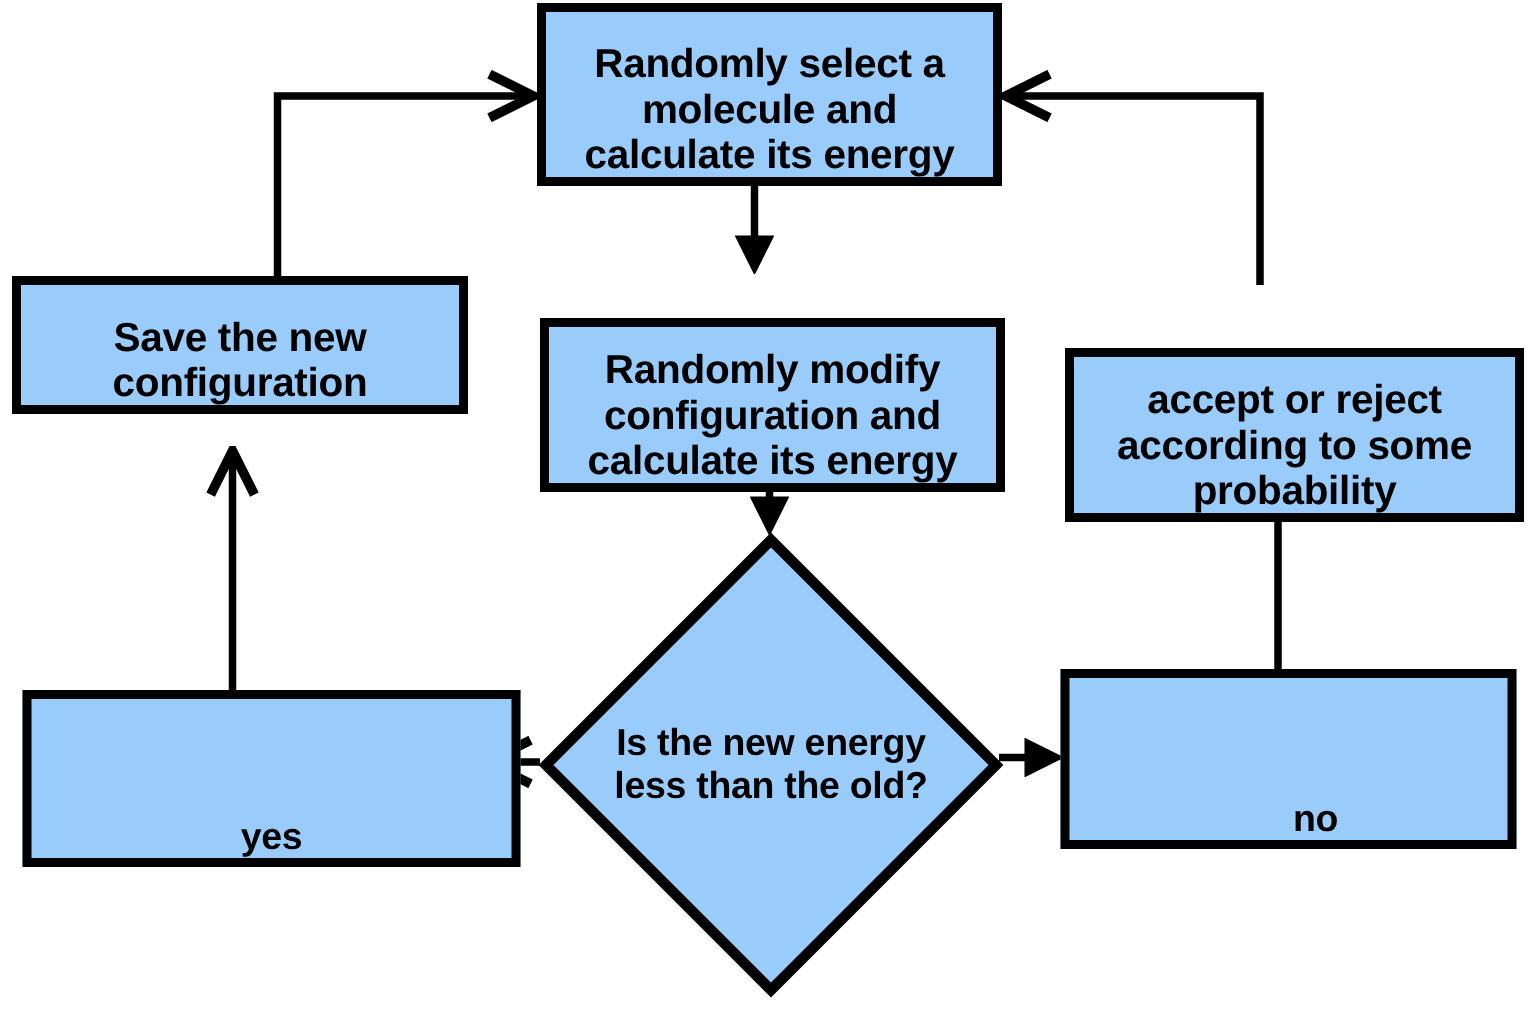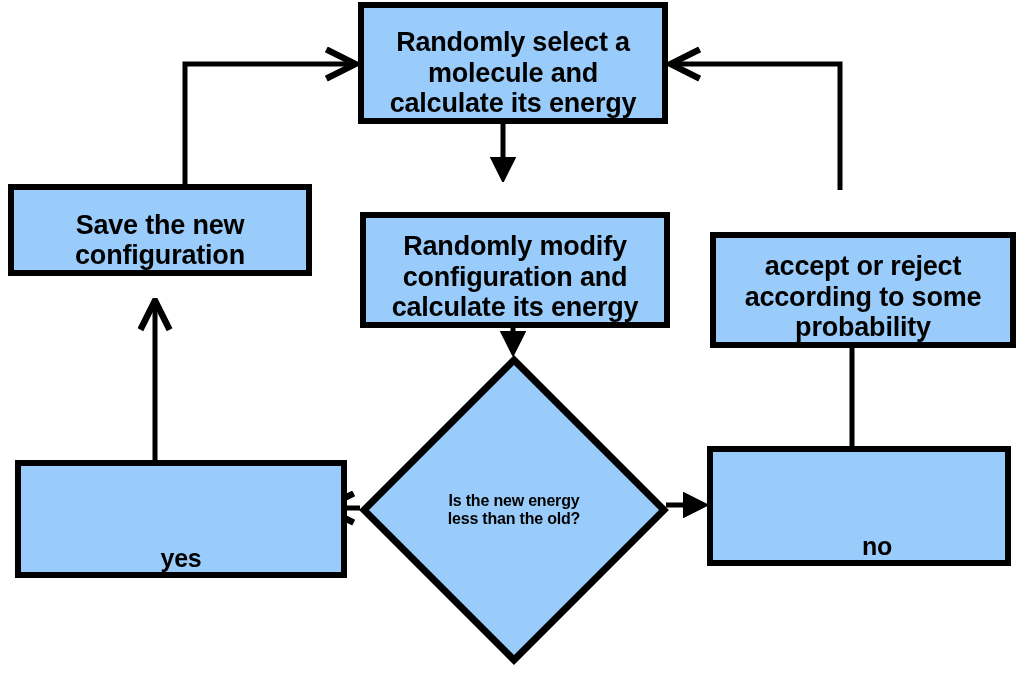--- a/index.html
+++ b/index.html
@@ -57,21 +57,21 @@
   .decision .dlabel {
     position: absolute;
     left: 0;
     top: 0;
     width: 100%;
     height: 100%;
     display: flex;
     align-items: center;
     justify-content: center;
     text-align: center;
-    font-size: 16px;
+    font-size: 25px;
     font-weight: bold;
     color: #000000;
     line-height: 1.15;
     white-space: pre-line;
     letter-spacing: -0.2px;
     z-index: 4;
   }
 </style>
 </head>
 <body>

